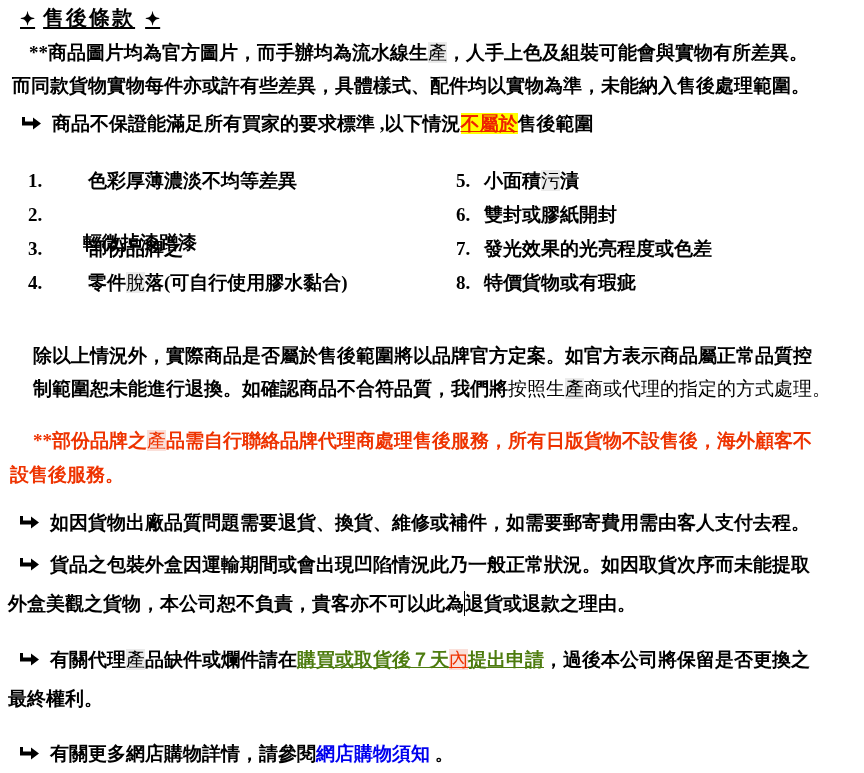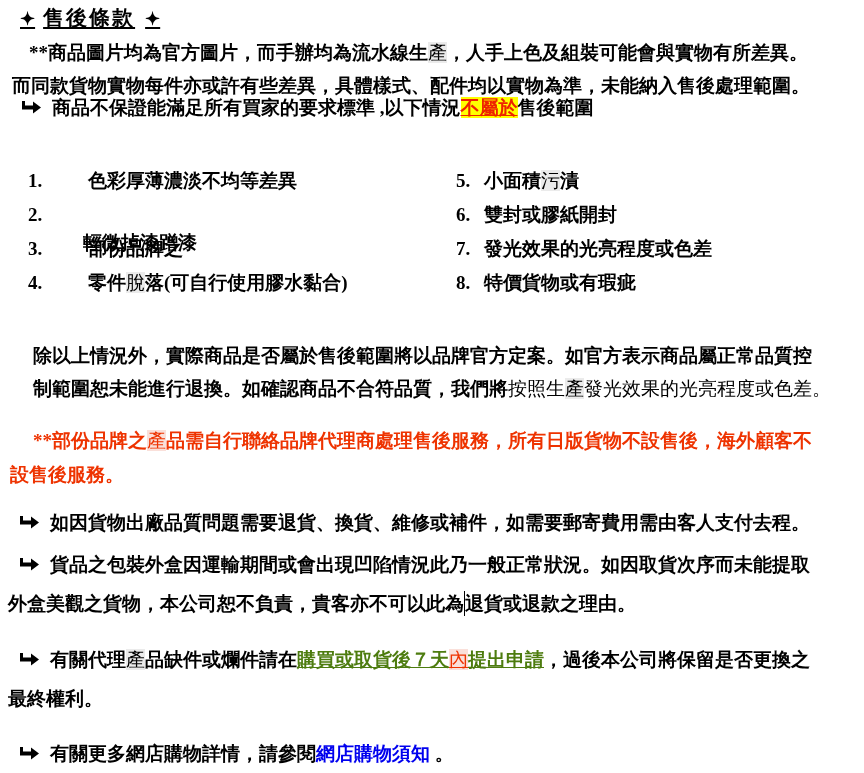--- a/index.html
+++ b/index.html
@@ -37,21 +37,21 @@
     <span class="star">✦</span><span class="label">售後條款</span><span class="star">✦</span>
   </div>
 
   <div class="abs" style="left:29px;top:40px;text-align:center;">
     <span>**商品圖片均為官方圖片，而手辦均為流水線生</span><span class="alt">產</span><span>，人手上色及組裝可能會與實物有所差異。</span>
   </div>
   <div class="abs" style="left:12px;top:73px;">
     <span>而同款貨物實物每件亦或許有些差異，具體樣式、配件均以實物為準，未能納入售後處理範圍。</span>
   </div>
 
-  <div class="abs" style="left:22px;top:95px;">
+  <div class="abs" style="left:22px;top:111px;">
     <svg class="arrow-icon" width="20" height="17" viewBox="0 0 20 17">
         <polygon points="0,3 3,3 3,7.5 11,7.5 11,3.5 19,9.5 11,15.5 11,11.5 3,11.5 0,11.5" fill="#000"></polygon>
       </svg><span>商品不保證能滿足所有買家的要求標準 ,以下情況</span><span class="hl">不屬於</span><span>售後範圍</span>
   </div>
 
   <div class="abs" style="left:0;top:168px;width:864px;">
     <span class="num" style="left:28px;">1.</span>
     <span class="num" style="left:88px;"><span>色彩厚薄濃淡不均等差異</span><span></span><span></span></span>
     <span class="num" style="left:456px;">5.</span>
     <span class="num" style="left:484px;"><span>小面積</span><span class="alt">污</span><span>漬</span></span>
@@ -72,21 +72,21 @@
     <span class="num" style="left:28px;">4.</span>
     <span class="num" style="left:88px;"><span>零件</span><span class="alt">脫</span><span>落(可自行使用膠水黏合)</span></span>
     <span class="num" style="left:456px;">8.</span>
     <span class="num" style="left:484px;"><span>特價貨物或有瑕疵</span><span></span><span></span></span>
   </div>
 
   <div class="abs" style="left:33px;top:343px;">
     <span>除以上情況外，實際商品是否屬於售後範圍將以品牌官方定案。如官方表示商品屬正常品質控</span>
   </div>
   <div class="abs" style="left:33px;top:376px;">
-    <span>制範圍恕未能進行退換。如確認商品不合符品質，我們將</span><span class="normal">按照生</span><span class="alt">產</span><span class="normal">發光效果的光亮程度或色差。</span>
+    <span>制範圍恕未能進行退換。如確認商品不合符品質，我們將</span><span class="normal">按照生</span><span class="alt">產</span><span class="normal">商或代理的指定的方式處理。</span>
   </div>
 
   <div class="abs red" style="left:33px;top:428px;">
     <span>**部份品牌之</span><span class="red-alt">產</span><span>品需自行聯絡品牌代理商處理售後服務，所有日版貨物不設售後，海外顧客不</span>
   </div>
   <div class="abs red" style="left:10px;top:462px;">
     <span>設售後服務。</span>
   </div>
 
   <div class="abs" style="left:20px;top:510px;">

